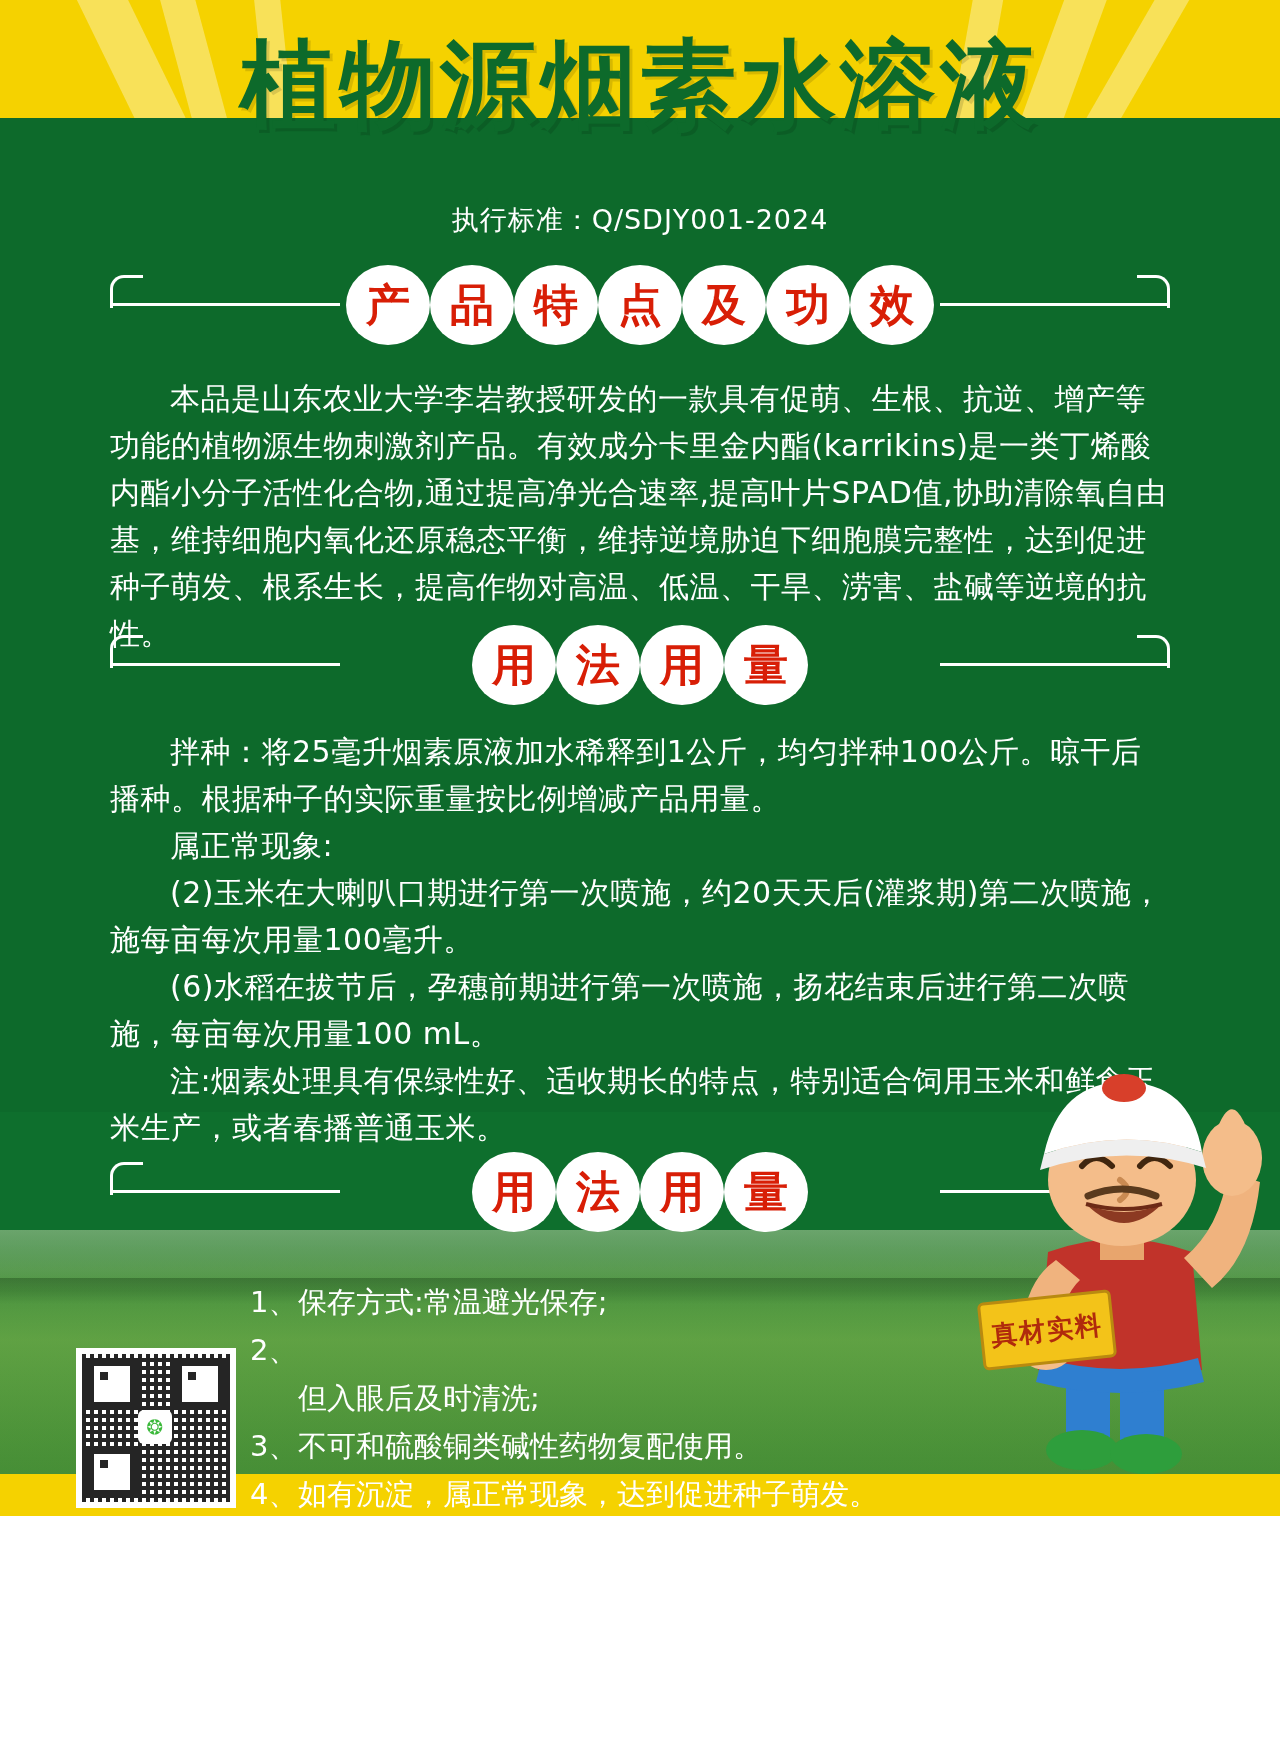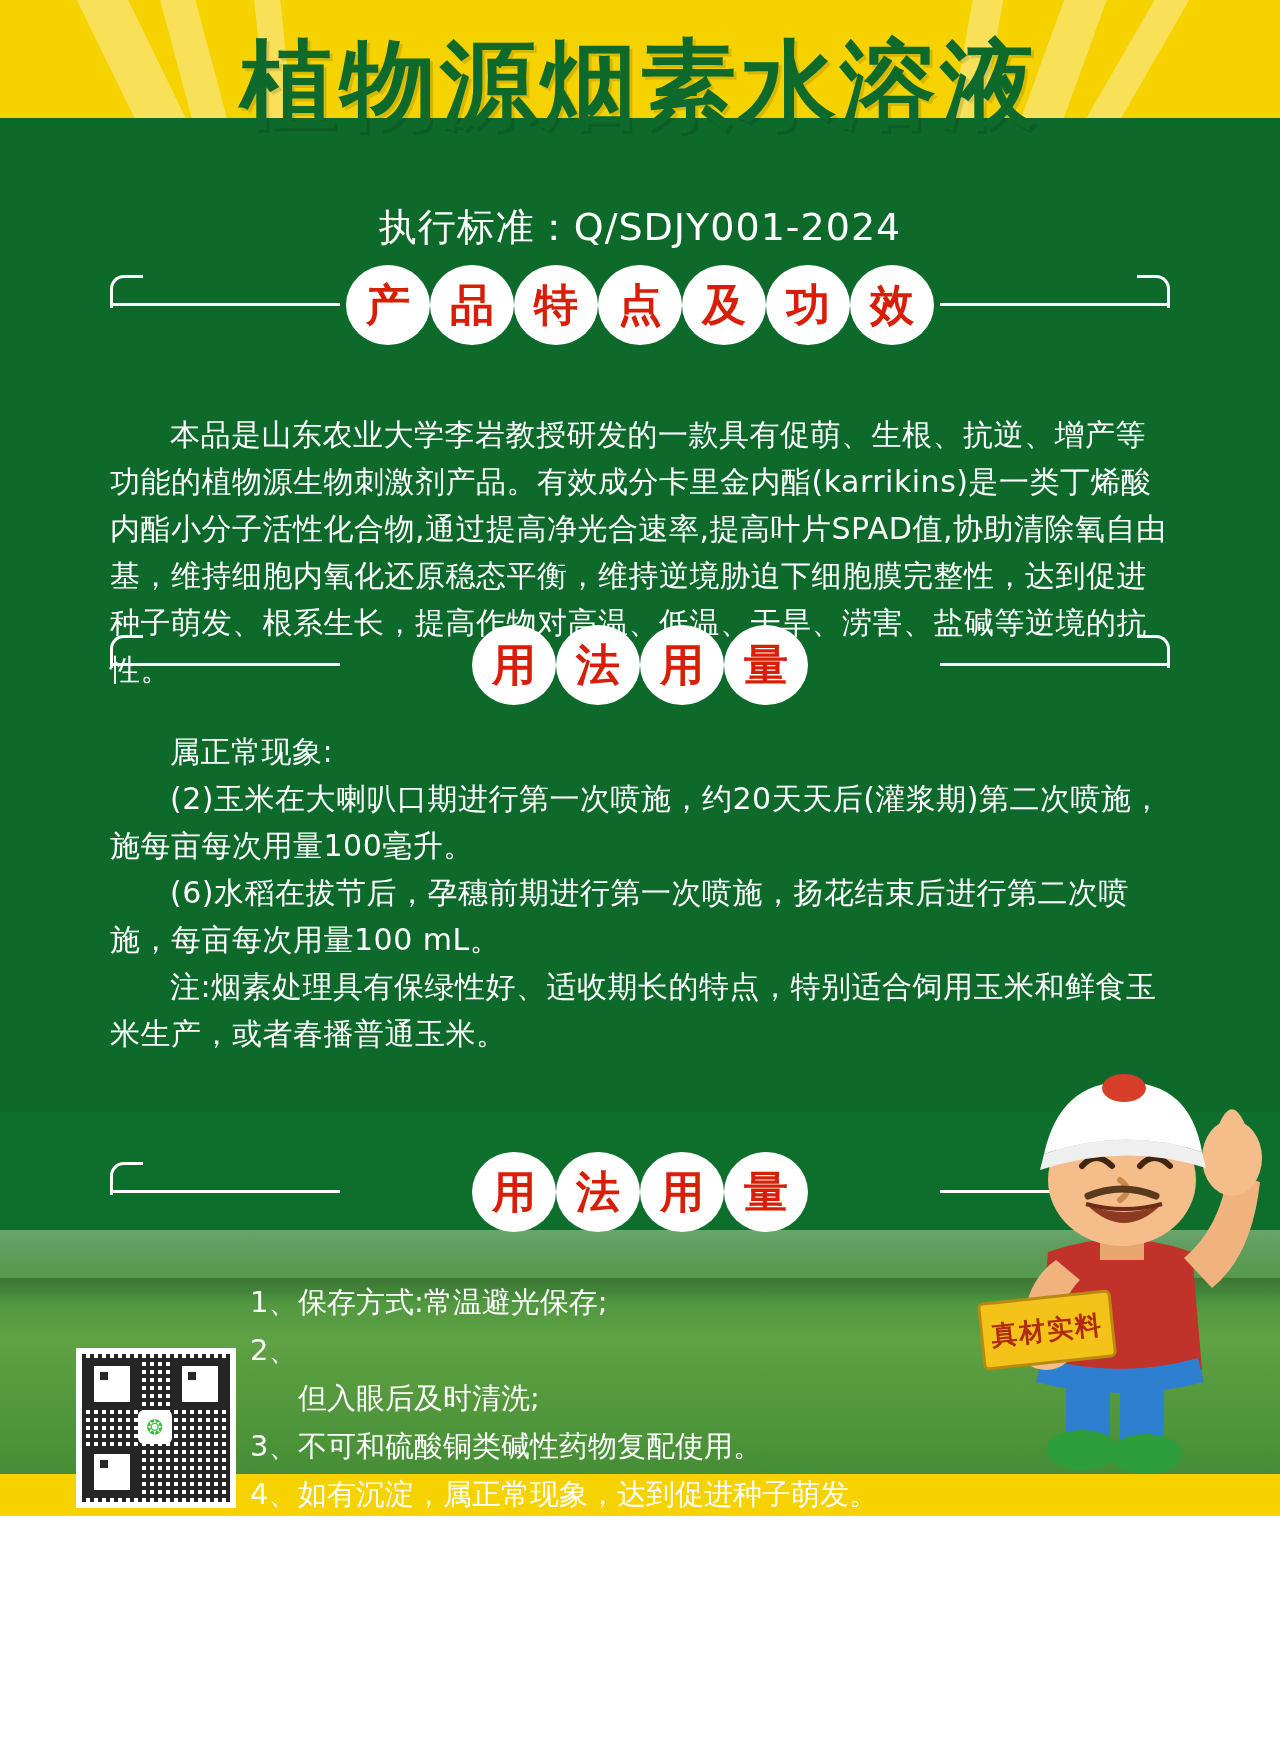--- a/index.html
+++ b/index.html
@@ -113,21 +113,21 @@
     z-index: 4;
     text-shadow: 3px 3px 0 rgba(0,0,0,0.12);
   }
 
   .standard {
     position: absolute;
     top: 202px;
     left: 0;
     width: 1280px;
     text-align: center;
-    font-size: 38px;
+    font-size: 27px;
     color: #ffffff;
     letter-spacing: 1px;
     z-index: 4;
   }
 
   
   .section-header {
     position: absolute;
     left: 110px;
     width: 1060px;
@@ -333,37 +333,38 @@
       <div class="badge">产</div>
       <div class="badge">品</div>
       <div class="badge">特</div>
       <div class="badge">点</div>
       <div class="badge">及</div>
       <div class="badge">功</div>
       <div class="badge">效</div>
     </div>
   </div>
 
-  <div class="body-text" style="left:110px; top:375px; width:1058px;margin-top:36px;">
+  <div class="body-text" style="left:110px; top:375px; width:1058px;">
     <p class="indent">本品是山东农业大学李岩教授研发的一款具有促萌、生根、抗逆、增产等功能的植物源生物刺激剂产品。有效成分卡里金内酯(karrikins)是一类丁烯酸内酯小分子活性化合物,通过提高净光合速率,提高叶片SPAD值,协助清除氧自由基，维持细胞内氧化还原稳态平衡，维持逆境胁迫下细胞膜完整性，达到促进种子萌发、根系生长，提高作物对高温、低温、干旱、涝害、盐碱等逆境的抗性。</p>
   </div>
 
   <div class="section-header" style="top:625px;">
     <div class="line"></div>
     <div class="hook-l"></div>
     <div class="hook-r"></div>
     <div class="badges">
       <div class="badge">用</div>
       <div class="badge">法</div>
       <div class="badge">用</div>
       <div class="badge">量</div>
     </div>
   </div>
 
   <div class="body-text" style="left:110px; top:728px; width:1058px;">
+    <p class="indent">拌种：将25毫升烟素原液加水稀释到1公斤，均匀拌种100公斤。晾干后播种。根据种子的实际重量按比例增减产品用量。</p>
     <p class="indent">属正常现象:</p>
     <p class="indent">(2)玉米在大喇叭口期进行第一次喷施，约20天天后(灌浆期)第二次喷施，施每亩每次用量100毫升。</p>
     <p class="indent">(6)水稻在拔节后，孕穗前期进行第一次喷施，扬花结束后进行第二次喷施，每亩每次用量100 mL。</p>
     <p class="indent">注:烟素处理具有保绿性好、适收期长的特点，特别适合饲用玉米和鲜食玉米生产，或者春播普通玉米。</p>
   </div>
 
   <div class="section-header" style="top:1152px;">
     <div class="line"></div>
     <div class="hook-l"></div>
     <div class="hook-r"></div>

